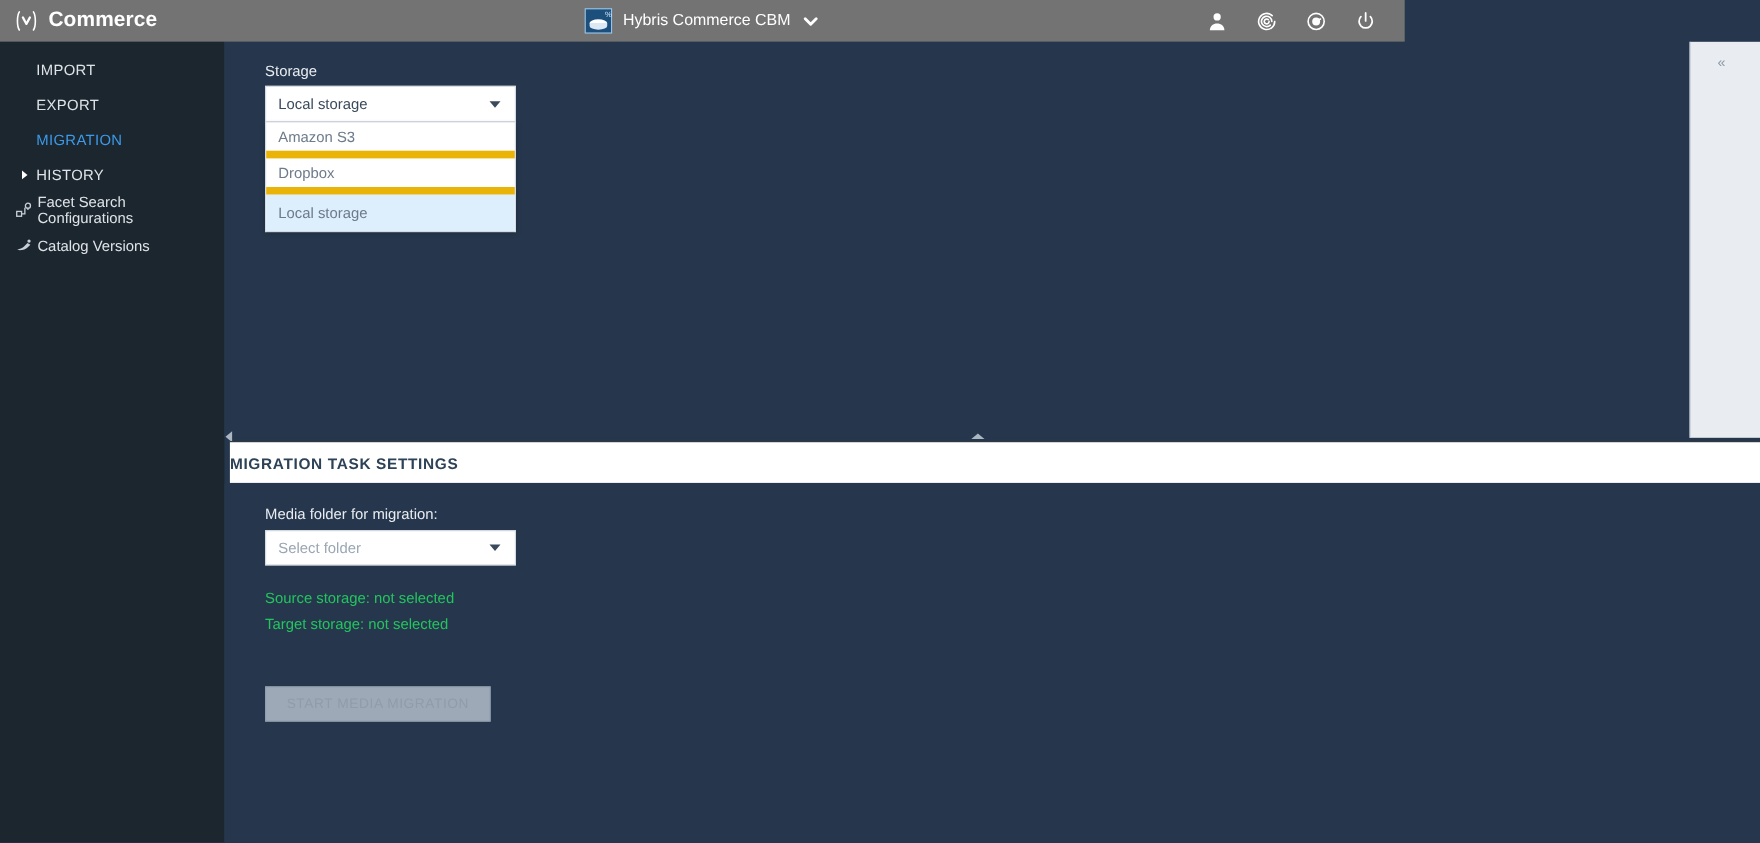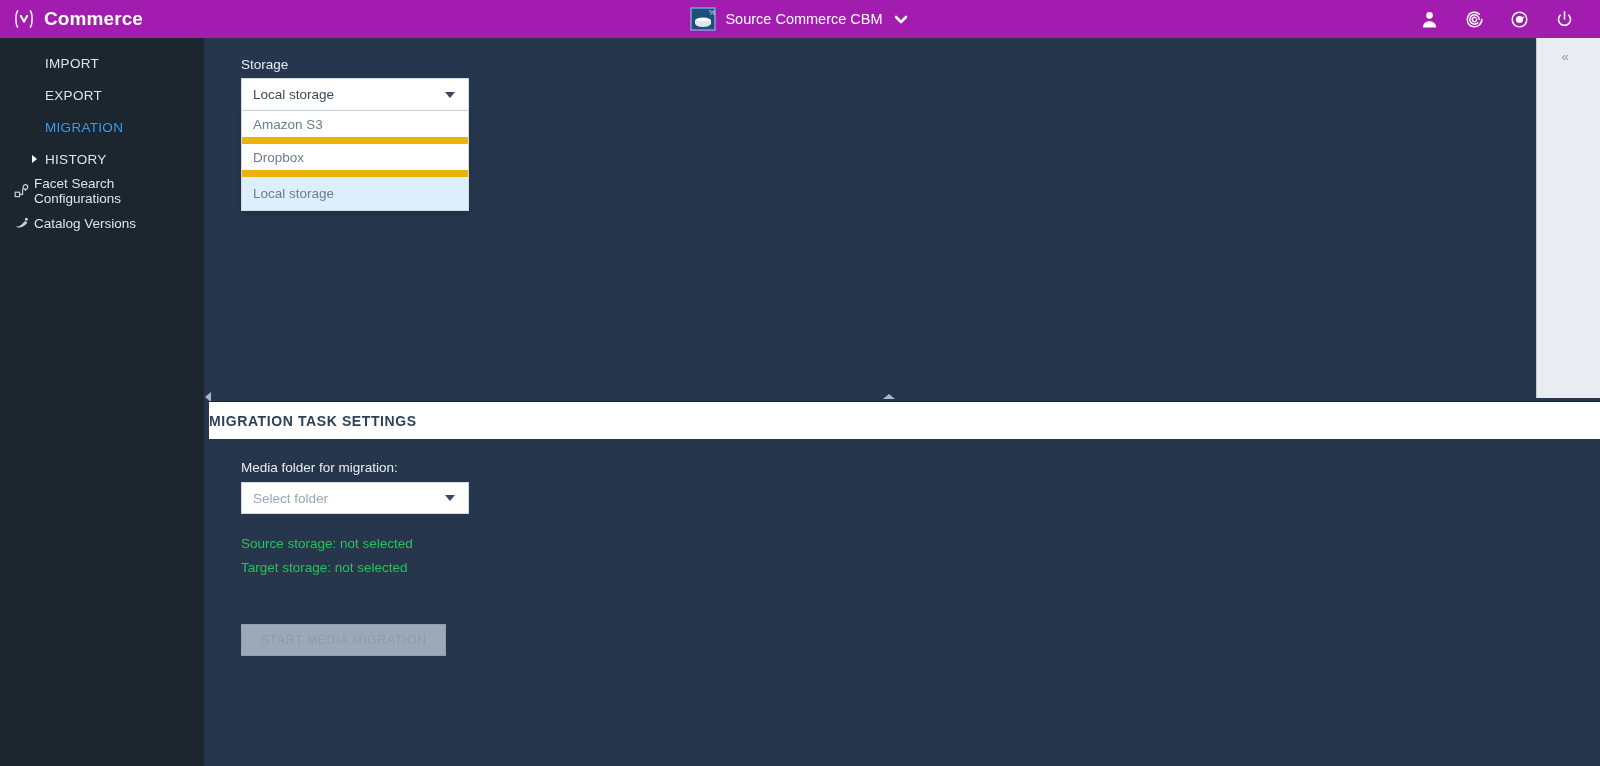--- a/index.html
+++ b/index.html
@@ -6,22 +6,22 @@
   html, body {
     width: 1600px; height: 766px;
     background: #26374d;
     font-family: "Liberation Sans", sans-serif;
     overflow: hidden;
   }
   #app { position: relative; width: 1600px; height: 766px; }
 
   
   .topbar {
-    position: absolute; left: 0; top: 0; width: 1600px; height: 38px;
-    background: #a21caf; display: flex; align-items: center;
+    position: absolute; left: 0; top: 0; width: 1277px; height: 38px;
+    background: #737373; display: flex; align-items: center;
   }
   .brand { display: flex; align-items: center; gap: 9px; padding-left: 13px; }
   .brand-mark {
     width: 22px; height: 22px; color: #fff;
     display: flex; align-items: center; justify-content: center;
   }
   .brand-text {
     color: #ffffff; font-size: 19px; font-weight: bold; letter-spacing: .1px;
   }
   .topbar-center {
@@ -39,21 +39,21 @@
 
   
   .sidebar {
     position: absolute; left: 0; top: 38px; width: 204px; height: 728px;
     background: #1c262f; padding-top: 9px;
   }
   .nav-item {
     height: 32px; display: flex; align-items: center;
     color: #dfe3e8; font-size: 13.5px; cursor: pointer; position: relative;
   }
-  .nav-item.caps { text-transform: none; letter-spacing: .3px; margin-left: 12px; }
+  .nav-item.caps { text-transform: none; letter-spacing: .3px; }
   .nav-item .lbl { display: block; }
   .nav-pad { padding-left: 33px; }
   .nav-item.active .lbl { color: #3c9ae8; }
   .nav-arrow {
     position: absolute; left: 20px; top: 50%; transform: translateY(-50%);
     width: 0; height: 0; border-left: 5px solid #ffffff;
     border-top: 4px solid transparent; border-bottom: 4px solid transparent;
   }
   .nav-ico {
     position: absolute; left: 14px; top: 50%; transform: translateY(-50%);
@@ -164,21 +164,21 @@
 
     <div class="topbar-center">
       <span class="db-icon">
         <svg viewBox="0 0 26 24" width="26" height="24">
           <rect x="1" y="1" width="24" height="22" fill="#1c4f7c" stroke="#9cc9ee" stroke-width="1"></rect>
           <ellipse cx="13" cy="14" rx="8" ry="3.4" fill="#ffffff"></ellipse>
           <path d="M5 14 v2.6 a8 3.4 0 0 0 16 0 V14" fill="#dce9f4"></path>
           <text x="19" y="8" font-size="7" fill="#cfe6fa" font-family="Liberation Sans, sans-serif">%</text>
         </svg>
       </span>
-      <span class="center-label">Source Commerce CBM</span>
+      <span class="center-label">Hybris Commerce CBM</span>
       <span class="caret-down">
         <svg viewBox="0 0 18 18" width="18" height="18" fill="none" stroke="currentColor" stroke-width="2.6" stroke-linecap="round" stroke-linejoin="round">
           <path d="M4 7 L9 12 L14 7"></path>
         </svg>
       </span>
     </div>
 
     <div class="topbar-right">
       <span class="tb-icon">
         <svg viewBox="0 0 19 19" width="19" height="19" fill="currentColor">

